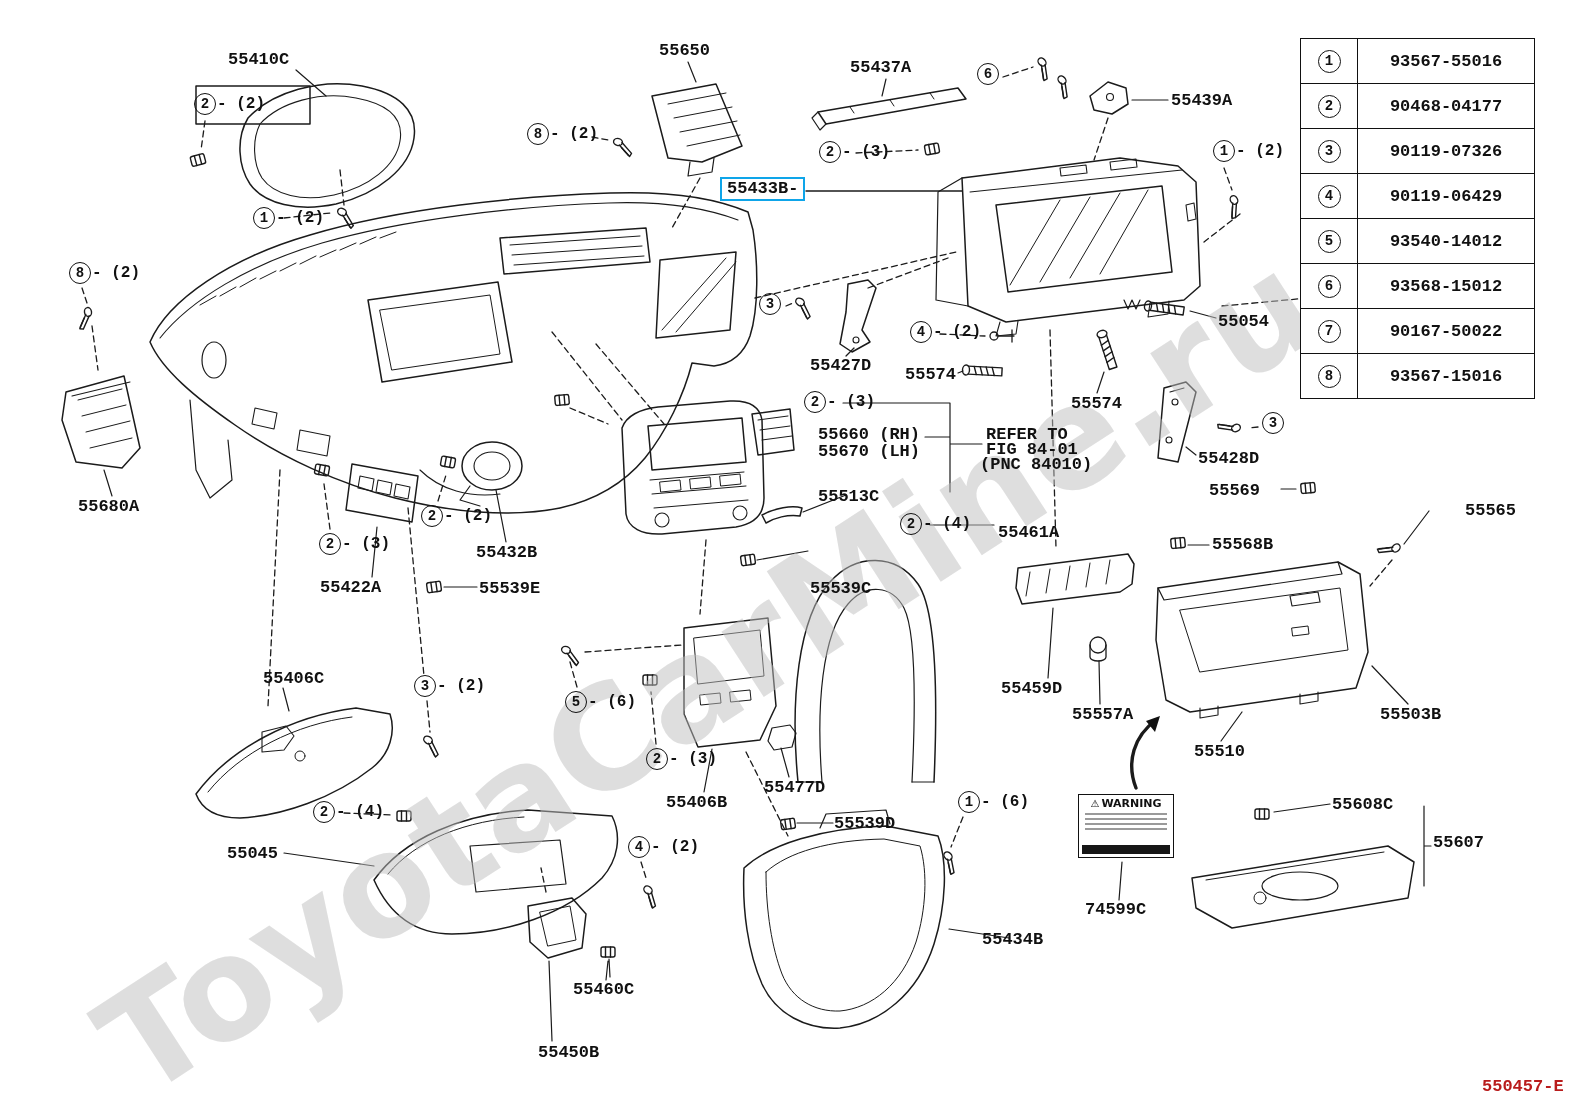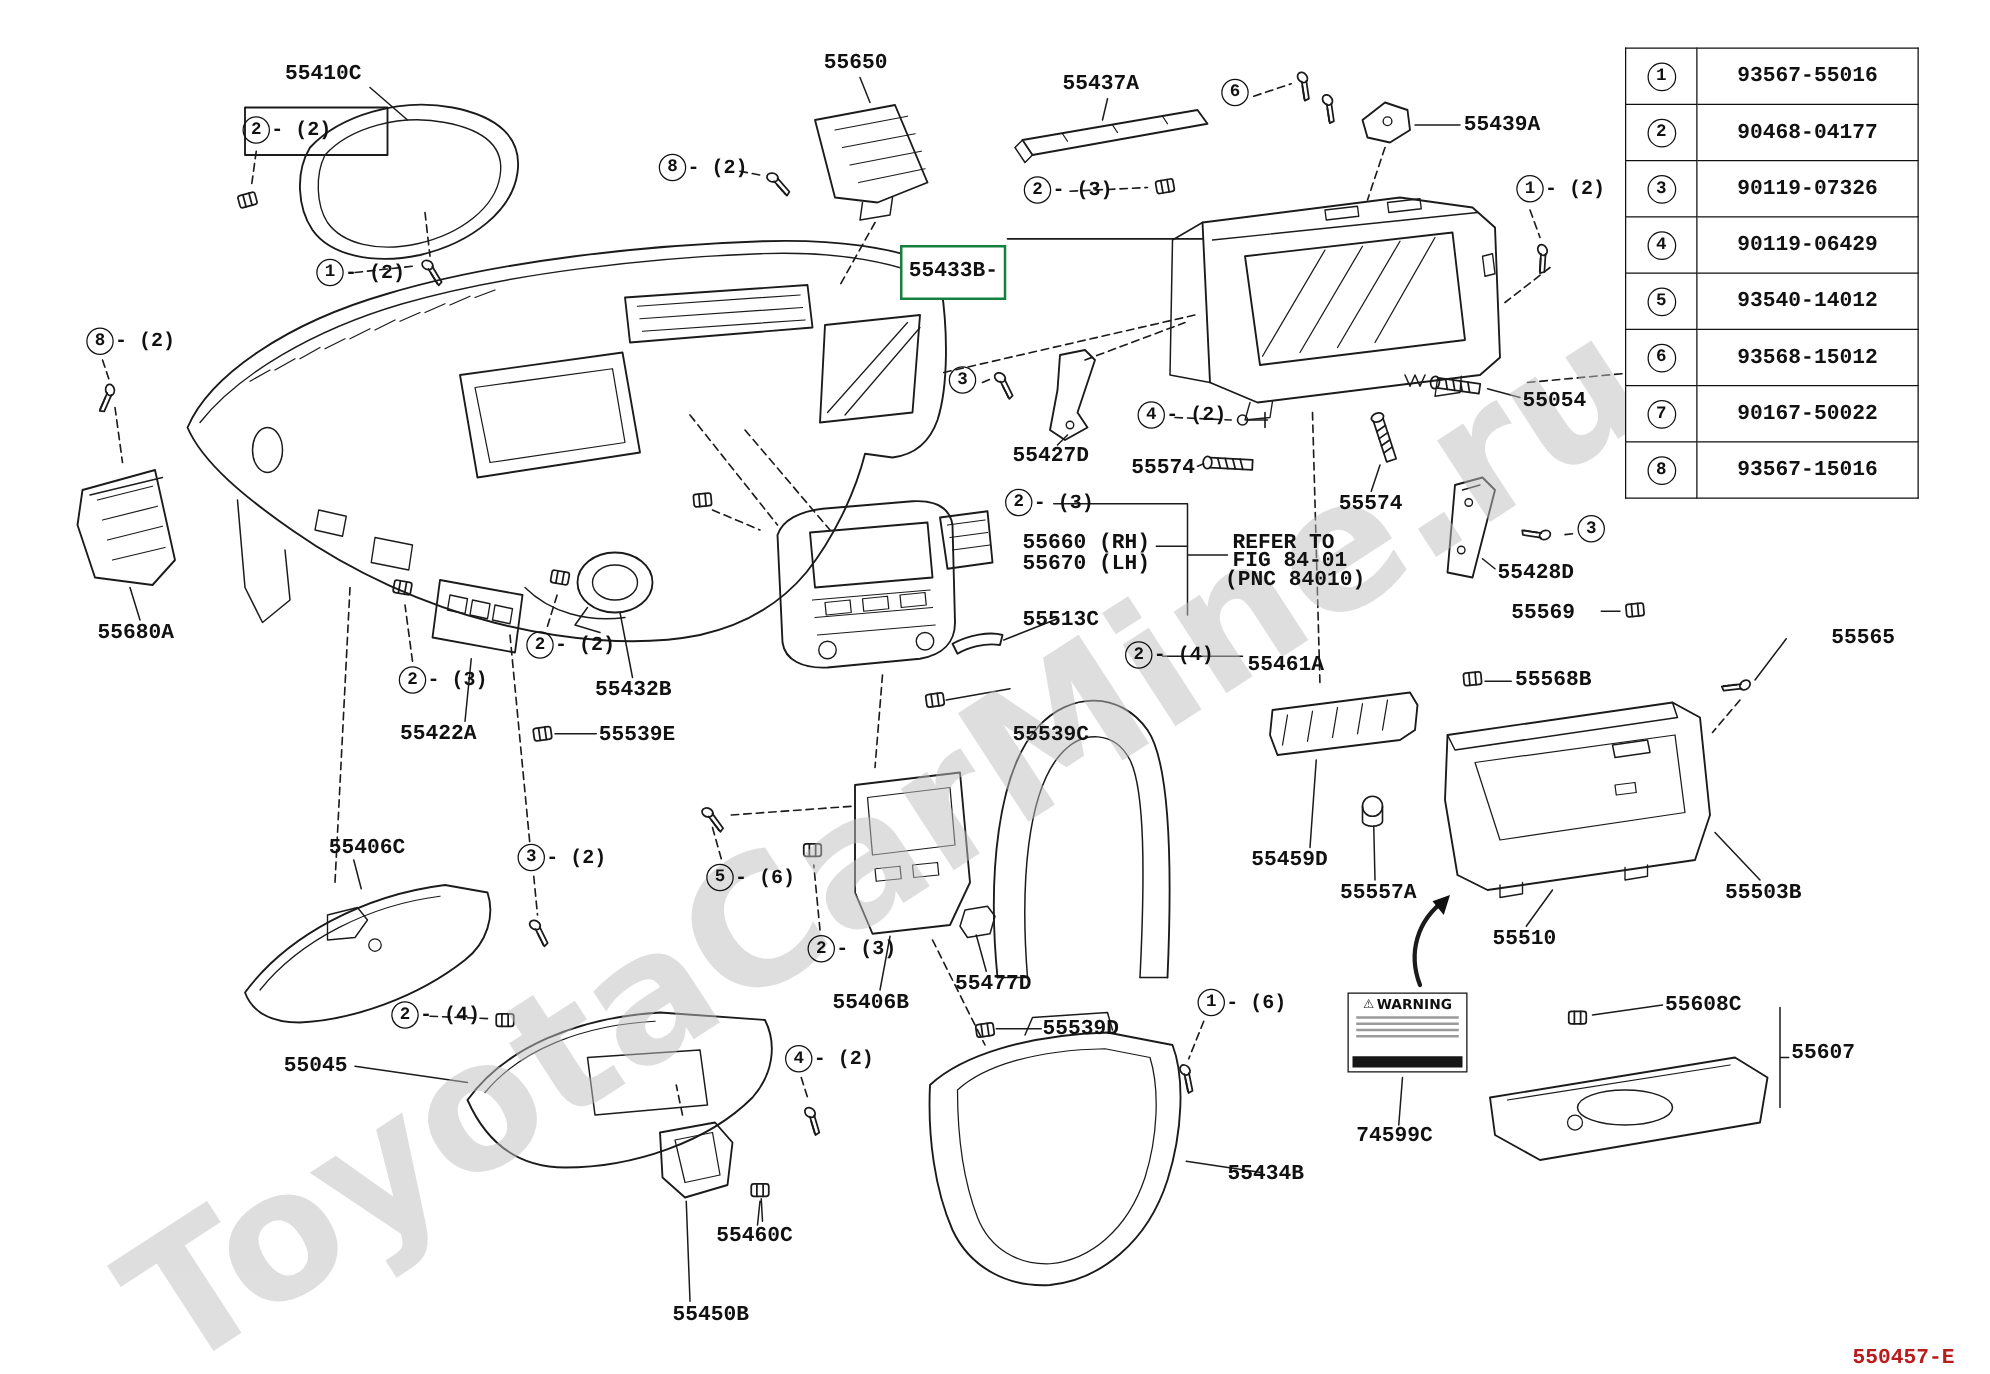--- a/index.html
+++ b/index.html
@@ -11,21 +11,21 @@
   .watermark{
     position:absolute;left:70px;top:990px;z-index:2;
     transform:rotate(-33deg);transform-origin:0 0;
     font-family:"DejaVu Sans",sans-serif;font-size:142px;font-weight:bold;
     color:#bfbfbf;opacity:.5;white-space:nowrap;pointer-events:none;
   }
   .part-label{
     position:absolute;z-index:3;font-size:17px;font-weight:bold;color:#111;
     white-space:pre;line-height:1.05;
   }
-  .part-label.boxed{border:2px solid #15803d;padding:11px 5px;background:#fff;margin-top:19px;}
+  .part-label.boxed{border:2px solid #0ea5e9;padding:1px 5px;background:#fff;}
   .callout{position:absolute;z-index:3;display:flex;align-items:center;gap:1px;}
   .callout .circle{
     width:22px;height:22px;border:1.7px solid #111;border-radius:50%;
     display:inline-flex;align-items:center;justify-content:center;
     font-size:14px;font-weight:bold;color:#111;background:rgba(255,255,255,.0);
     box-sizing:border-box;flex:0 0 22px;
   }
   .callout .suffix{font-size:16px;font-weight:bold;color:#111;white-space:pre;}
   .parts-table{
     position:absolute;left:1300px;top:38px;z-index:3;border-collapse:collapse;background:#fff;

